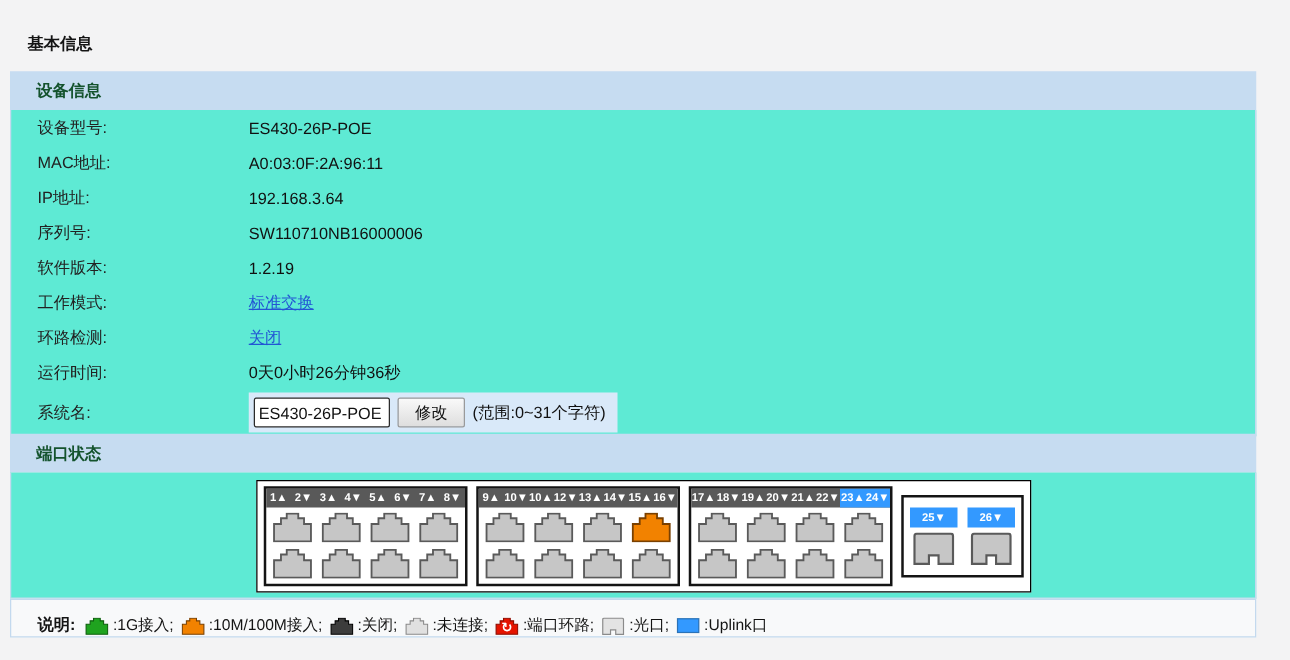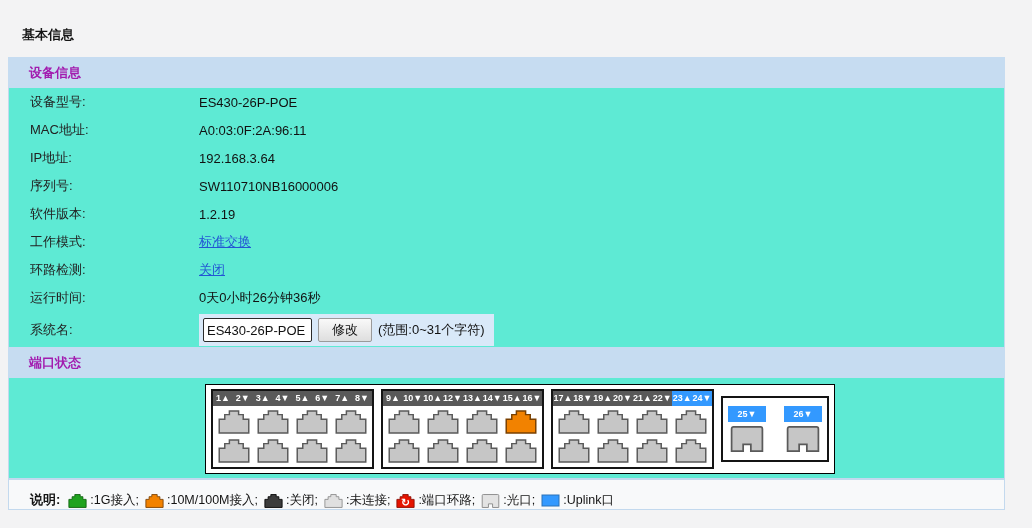--- a/index.html
+++ b/index.html
@@ -2,21 +2,21 @@
 <html><head>
 <meta charset="utf-8">
 <style>
   html,body{margin:0;padding:0;}
   #root{position:relative;width:1032px;height:528px;background:#f3f3f4;overflow:hidden;
         font-family:"Liberation Sans","DejaVu Sans",sans-serif;font-size:13px;color:#141414;}
   .page-title{position:absolute;left:22px;top:26px;font-weight:bold;}
   .panel{position:absolute;left:8px;width:997px;}
   #panel-device{top:57px;}
   #panel-ports{top:347px;}
-  .section-header{background:#c6dcf1;height:31px;line-height:31px;padding-left:21px;font-weight:bold;color:#a21caf;}
+  .section-header{background:#c6dcf1;height:31px;line-height:31px;padding-left:21px;font-weight:bold;color:#14532d;}
   .panel-body{background:#5eead4;border:1px solid #c3d9ee;border-top:none;}
   
   .info-row{display:flex;align-items:center;height:28px;padding-left:21px;}
   .info-label{width:169px;color:#222;}
   .info-value{color:#111;}
   a.link{color:#2356d4;text-decoration:underline;cursor:pointer;}
   .sysname-row{height:36px;}
   .sysname-wrap{display:inline-flex;align-items:center;background:#d9e9f9;padding:4px 9px 4px 4px;gap:6px;}
   input.sysname{width:101px;height:20px;border:1px solid #2b2b2b;border-radius:2px;
       font-family:"Liberation Sans",sans-serif;font-size:13px;padding:1px 3px;background:#fff;color:#111;}
@@ -27,21 +27,21 @@
   #ports-body{height:100px;}
   .port-outer{display:inline-flex;align-items:center;gap:7px;padding:4px 5px;margin:6px 0 0 196px;
       border:1px solid #000;background:#fff;}
   .pblock{border:2px solid #141414;background:#fff;}
   .pblock-header{display:flex;background:#595959;height:15px;}
   .plabel{flex:1;color:#fff;font-size:9px;font-weight:bold;text-align:center;line-height:15px;white-space:nowrap;}
   .plabel.uplink{background:#3399ff;}
   .pblock-body{display:flex;flex-direction:column;gap:5px;padding:4px 5px;}
   .prow{display:flex;gap:7px;}
   .port{display:block;line-height:0;cursor:pointer;}
-  .pblock.sfp{display:flex;gap:18px;padding:8px 5px;}
+  .pblock.sfp{display:flex;gap:8px;padding:8px 5px;}
   .sfp-col{display:flex;flex-direction:column;align-items:center;gap:4px;}
   .sfp-label{width:38px;height:16px;background:#3399ff;color:#fff;font-size:9px;font-weight:bold;
       text-align:center;line-height:16px;cursor:default;}
   
   .legend-row{border-top:1px solid #c3d9ee;height:29px;display:flex;align-items:flex-end;padding-left:21px;gap:6px;background:#f8f9fa;}
   .legend-title{font-weight:bold;margin-right:2px;}
   .legend-item{display:inline-flex;align-items:center;gap:3px;font-size:12.5px;}
   .legend-item svg{display:block;}
 </style>
 </head>

